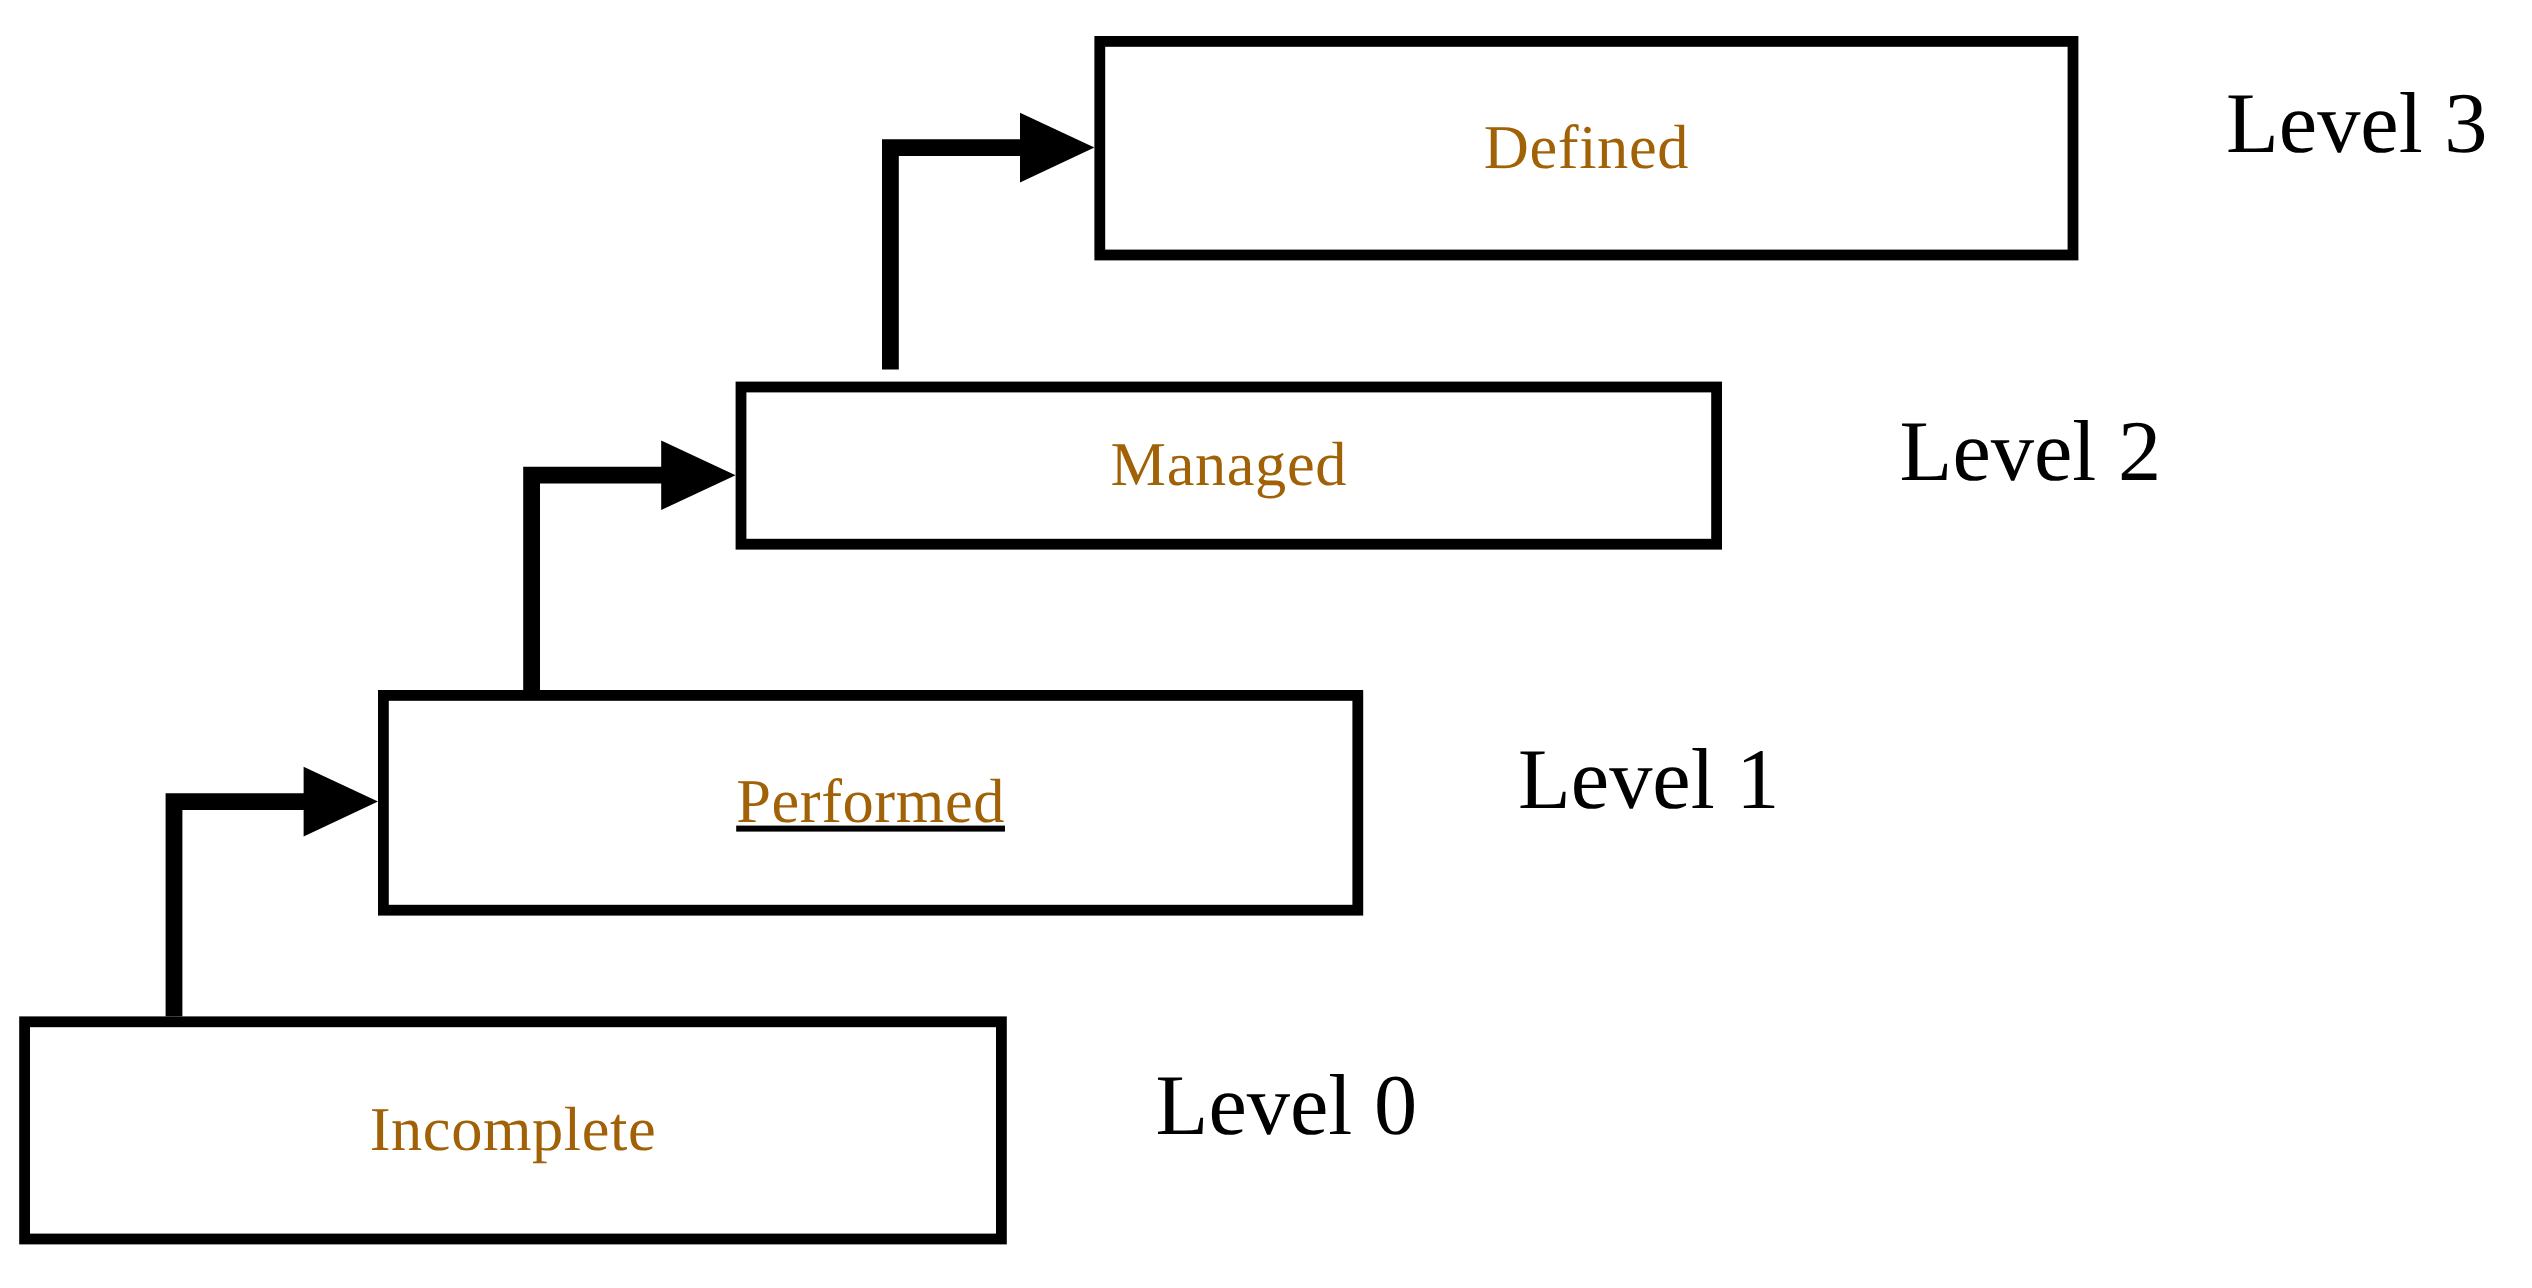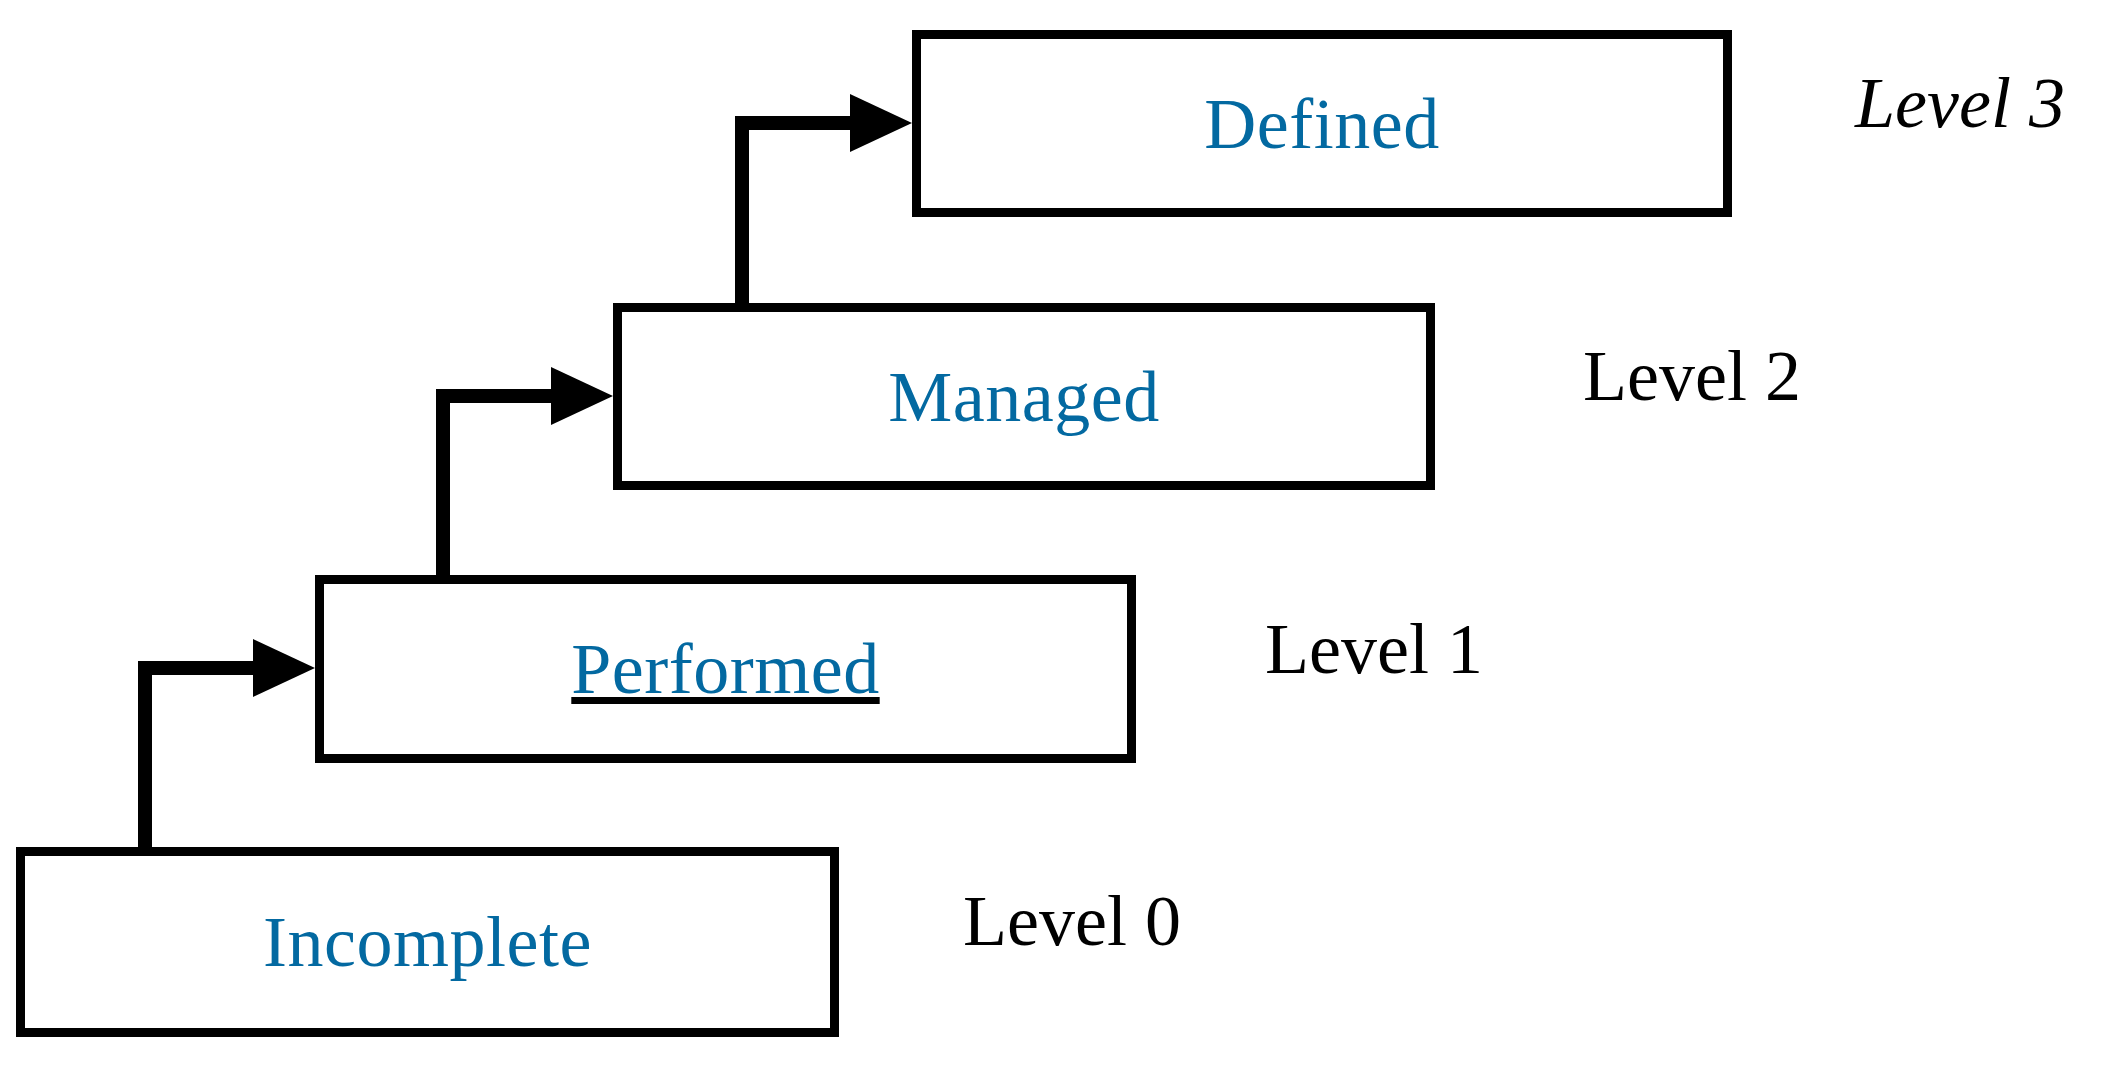--- a/index.html
+++ b/index.html
@@ -20,47 +20,47 @@
   .node {
     position: absolute;
     box-sizing: border-box;
     background: #ffffff;
     border: 9px solid #000000;
     display: flex;
     align-items: center;
     justify-content: center;
   }
   .node-label {
-    font-size: 72px;
+    font-size: 52px;
     line-height: 1;
-    color: #0369a1;
+    color: #a16207;
     letter-spacing: 0.5px;
     white-space: nowrap;
   }
   .level-label {
     position: absolute;
     font-size: 72px;
     line-height: 1;
     color: #000000;
     white-space: nowrap;
   }
   .arrow-layer {
     position: absolute;
     left: 0;
     top: 0;
     width: 2110px;
     height: 1073px;
     pointer-events: none;
   }
   #defined-box  { left: 912px;  top: 30px;   width: 820px; height: 187px; }
-  #managed-box  { left: 613px;  top: 303px;  width: 822px; height: 187px; }
+  #managed-box  { left: 613px;  top: 318px;  width: 822px; height: 140px; }
   #performed-box{ left: 315px;  top: 575px;  width: 821px; height: 188px; text-decoration: underline; }
   #incomplete-box{ left: 16px;  top: 847px;  width: 823px; height: 190px; }
 
-  #level3-label { left: 1855px; top: 67px; font-style: italic;  }
+  #level3-label { left: 1855px; top: 67px;  }
   #level2-label { left: 1562px; top: 340px; margin-left: 21px; }
   #level1-label { left: 1265px; top: 613px; }
   #level0-label { left: 963px;  top: 885px; }
 </style>
 </head>
 <body>
 
 <div id="canvas">
 
   <svg class="arrow-layer" viewBox="0 0 2110 1073" width="2110" height="1073" xmlns="http://www.w3.org/2000/svg">

